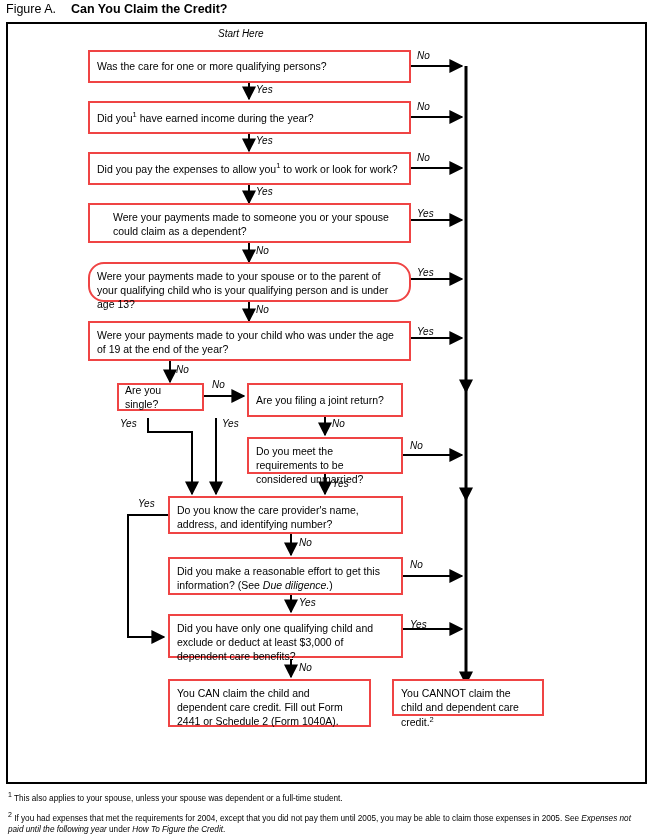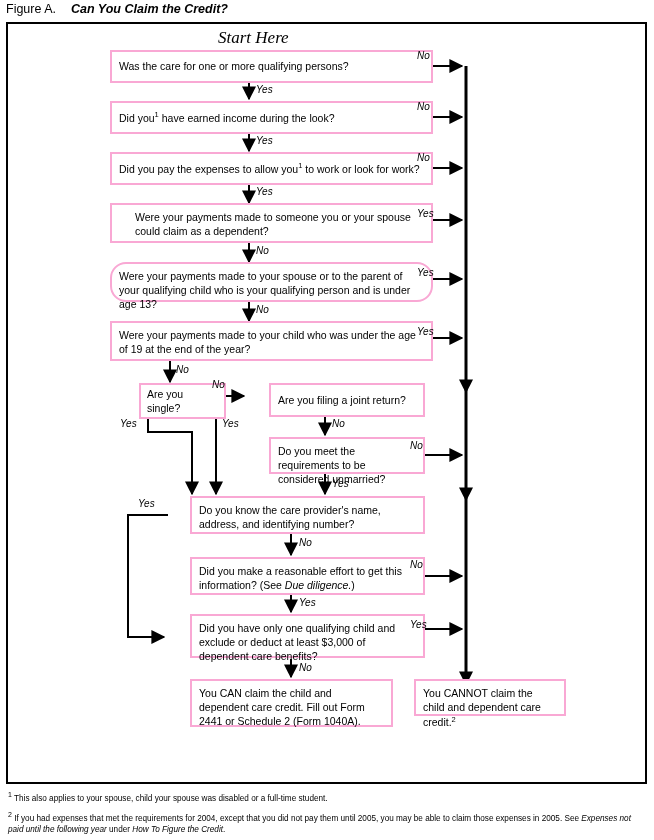--- a/index.html
+++ b/index.html
@@ -22,53 +22,52 @@
     height: 840px;
   }
   .fig-title {
     position: absolute;
     left: 6px;
     top: 2px;
     font-size: 12.5px;
     white-space: nowrap;
   }
   .fig-title .lbl { font-weight: normal; }
-  .fig-title .txt { font-weight: bold; font-style: italic; }
+  .fig-title .txt { font-weight: bold; }
 
   .outer-frame {
     position: absolute;
     left: 6px;
     top: 22px;
     width: 641px;
     height: 762px;
     border: 2px solid #000;
     box-sizing: border-box;
     background: #fff;
   }
 
   .start-here {
     position: absolute;
     left: 218px;
     top: 28px;
-    font-size: 17px;
+    font-size: 10px;
     font-style: italic;
-    font-family: Liberation Serif, serif;
+    font-family: Liberation Sans, sans-serif;
   }
 
   
   .node {
     position: absolute;
     box-sizing: border-box;
-    border: 2px solid #f9a8d4;
+    border: 2px solid #ef4444;
     background: #fff;
     font-size: 10.5px;
     line-height: 1.35;
     padding: 5px 7px;
     font-family: "Liberation Sans", sans-serif;
-    margin-left: 22px;
   }
   .node.center { display: flex; align-items: center; }
 
   
   .elabel {
     position: absolute;
     font-size: 10px;
     font-style: italic;
     font-family: "Liberation Sans", sans-serif;
     white-space: nowrap;
@@ -179,40 +178,40 @@
       <line x1="291" y1="659" x2="291" y2="677" marker-end="url(#ah)"></line>
 
     </g>
   </svg>
 
   <div class="node center" style="left:88px; top:50px; width:323px; height:33px;">
     <span>Was the care for one or more qualifying persons?</span>
   </div>
 
   <div class="node center" style="left:88px; top:101px; width:323px; height:33px;">
-    <span><span>Did you</span><sup class="fn">1</sup><span> have earned income during the look?</span></span>
+    <span><span>Did you</span><sup class="fn">1</sup><span> have earned income during the year?</span></span>
   </div>
 
   <div class="node center" style="left:88px; top:152px; width:323px; height:33px;">
     <span><span>Did you pay the expenses to allow you</span><sup class="fn">1</sup><span> to work or look for work?</span></span>
   </div>
 
   <div class="node" style="left:88px; top:203px; width:323px; height:40px;padding-left:23px;">
     <span>Were your payments made to someone you or your spouse could claim as a dependent?</span>
   </div>
 
   <div class="node" style="left:88px; top:262px; width:323px; height:40px;border-radius:16px;">
     <span>Were your payments made to your spouse or to the parent of your qualifying child who is your qualifying person and is under age 13?</span>
   </div>
 
   <div class="node" style="left:88px; top:321px; width:323px; height:40px;">
     <span>Were your payments made to your child who was under the age of 19 at the end of the year?</span>
   </div>
 
-  <div class="node center" style="left:117px; top:383px; width:87px; height:36px; padding:0 6px;align-items:center;">
+  <div class="node center" style="left:117px; top:383px; width:87px; height:28px; padding:0 6px;align-items:center;">
     <span>Are you single?</span>
   </div>
 
   <div class="node center" style="left:247px; top:383px; width:156px; height:34px;">
     <span>Are you filing a joint return?</span>
   </div>
 
   <div class="node" style="left:247px; top:437px; width:156px; height:37px;">
     <span>Do you meet the requirements to be considered unmarried?</span>
   </div>
@@ -267,17 +266,17 @@
   <div class="elabel" style="left:299px; top:537px;">No</div>
   <div class="elabel" style="left:138px; top:498px;">Yes</div>
 
   <div class="elabel" style="left:410px; top:559px;">No</div>
   <div class="elabel" style="left:299px; top:597px;">Yes</div>
 
   <div class="elabel" style="left:410px; top:619px;">Yes</div>
   <div class="elabel" style="left:299px; top:662px;">No</div>
 
   <div class="footnotes">
-    <p><sup>1</sup> <span>This also applies to your spouse, child your spouse was disabled or a full-time student.</span></p>
+    <p><sup>1</sup> <span>This also applies to your spouse, unless your spouse was dependent or a full-time student.</span></p>
     <p><sup>2</sup> <span>If you had expenses that met the requirements for 2004, except that you did not pay them until 2005, you may be able to claim those expenses in 2005. See </span><i>Expenses not paid until the following year</i><span> under </span><i>How To Figure the Credit</i><span>.</span></p>
   </div>
 
 </div>
 
 </body></html>

